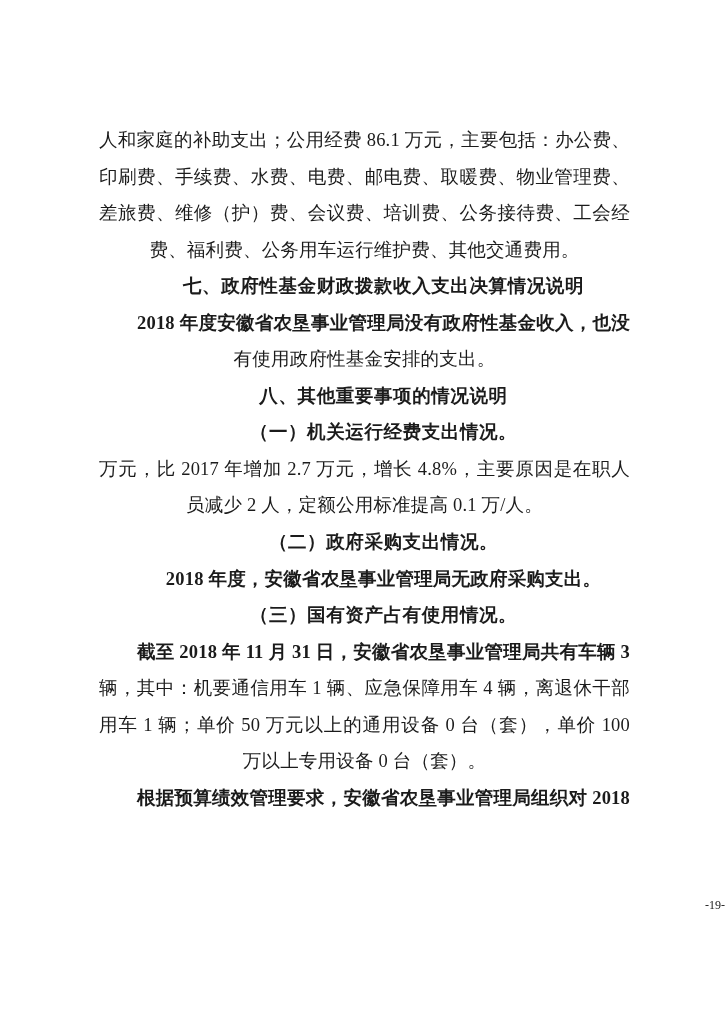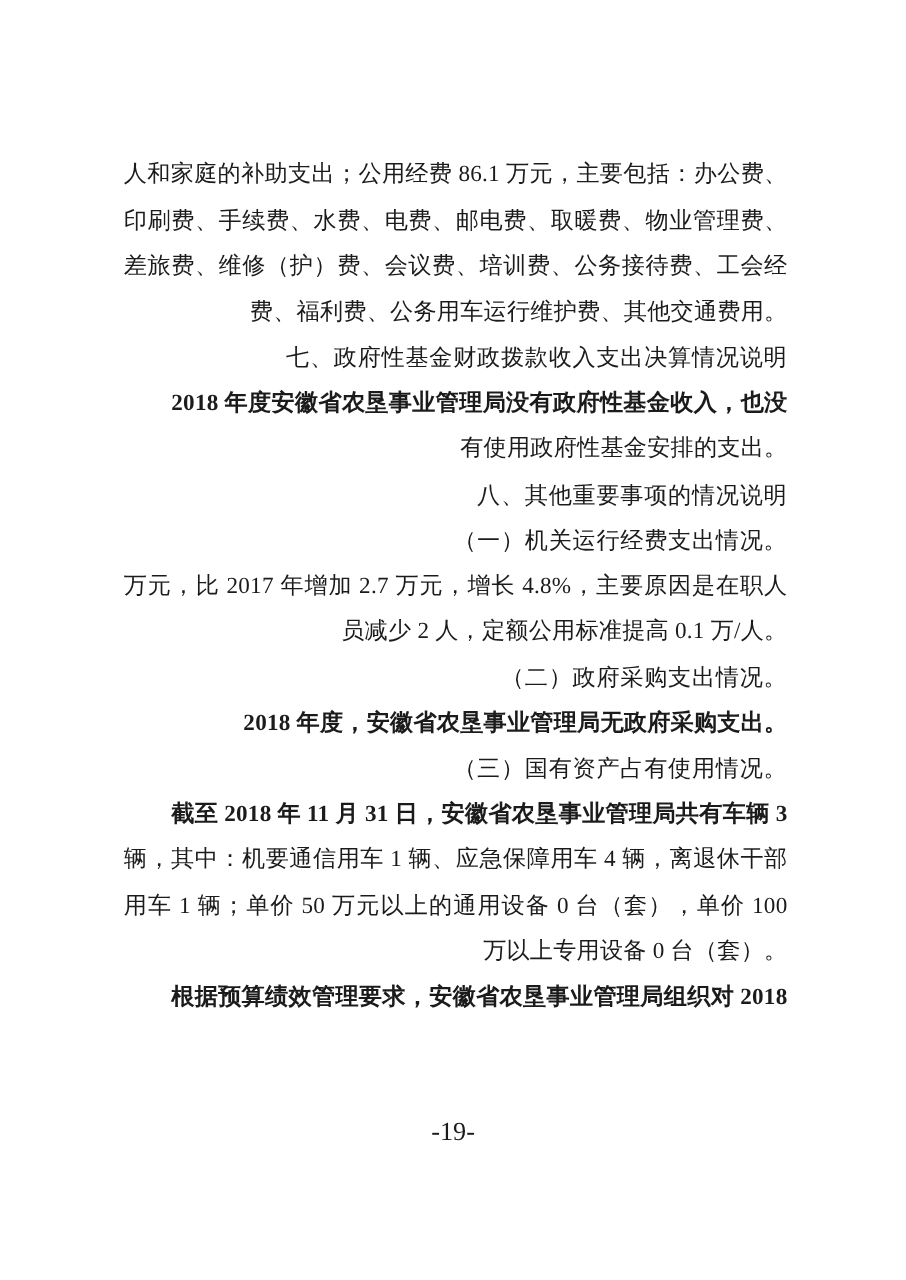--- a/index.html
+++ b/index.html
@@ -26,47 +26,47 @@
     left: 99px;
     top: 122px;
     width: 531px;
   }
   .line {
     margin: 0;
     padding: 0;
     font-size: 18.5px;
     line-height: 36.55px;
     letter-spacing: 0.2px;
-    text-align: right;
+    text-align: center;
   }
   
   .line.fill {
     text-align: justify;
     text-align-last: justify;
     text-justify: inter-character;
   }
   
   .line.indent {
     text-indent: 38px;
     font-weight: bold;
   }
   
   .line.heading {
     font-family: "Liberation Sans", sans-serif;
-    font-weight: normal;
+    font-weight: bold;
     letter-spacing: 0.6px;
   }
   .page-number {
     position: absolute;
     left: 0;
     right: 0;
     top: 887px;
     line-height: 36px;
-    text-align: center;
-    font-size: 21px;
+    text-align: right;
+    font-size: 12px;
     font-family: "Liberation Serif", serif;
   }
 </style>
 </head>
 <body>
 
 <div class="page" style="background: rgb(255, 255, 255); color: rgb(27, 27, 27);">
   <div class="doc-body">
       <p class="line fill">人和家庭的补助支出；公用经费 86.1 万元，主要包括：办公费、</p>
       <p class="line fill">印刷费、手续费、水费、电费、邮电费、取暖费、物业管理费、</p>

